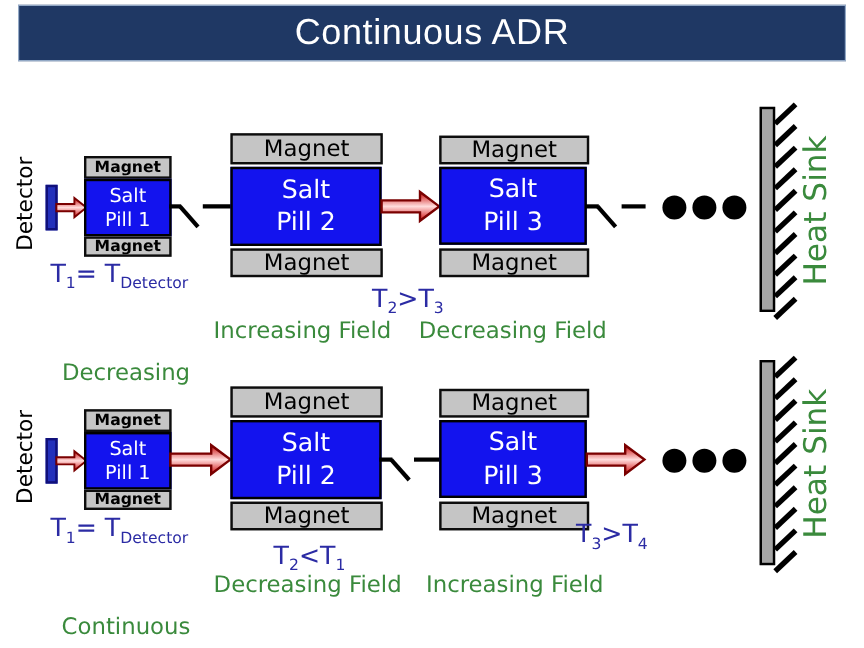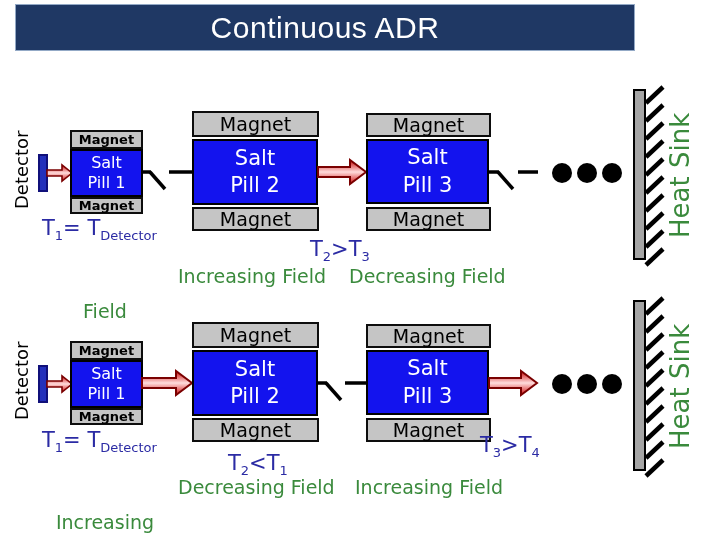--- a/index.html
+++ b/index.html
@@ -2,21 +2,21 @@
 <html><head>
 <meta charset="utf-8">
 <style>
   html,body { margin:0; padding:0; background:#fff; }
   #slide {
     position:relative; width:720px; height:540px; background:#ffffff;
     font-family:"DejaVu Sans","Liberation Sans",sans-serif; overflow:hidden;
   }
   
   .header {
-    position:absolute; left:15px; top:4px; width:620px; height:47px;
+    position:absolute; left:15px; top:4px; width:690px; height:47px;
     background:#1f3864; border:1px solid #93a9c6; box-sizing:border-box;
     display:flex; align-items:center; justify-content:center;
   }
   .header .title {
     color:#ffffff; font-size:30px; letter-spacing:0.5px;
     font-family:"Liberation Sans","DejaVu Sans",sans-serif;
   }
   .row { position:absolute; left:0; width:720px; height:300px; }
   .abs { position:absolute; box-sizing:border-box; }
   
@@ -134,20 +134,21 @@
         <line x1="1" y1="127" x2="18" y2="111"></line>
           <line x1="1" y1="145" x2="18" y2="129"></line>
         <line x1="1" y1="163" x2="18" y2="147"></line>
           <line x1="1" y1="181" x2="18" y2="165"></line>
       </g>
     </svg>
     <div class="abs hslabel" style="left:658px;top:96px;width:44px;height:158px">Heat Sink</div>
 
     <div class="tlabel" style="left:42px;top:218px"><span>T</span><sub>1</sub><span>= T</span><sub>Detector</sub></div>
     <div class="field twolines" style="left:38px;top:252px;width:134px">
+      <span class="ln">Decreasing</span>
       <span class="ln">Field</span>
     </div>
     <div class="field" style="left:178px;top:265px">Increasing Field</div>
     <div class="tlabel" style="left:310px;top:239px"><span>T</span><sub>2</sub><span>&gt;T</span><sub>3</sub></div>
     <div class="field" style="left:349px;top:265px">Decreasing Field</div>
   </div>
 
   <div class="row" style="top:211px">
     <div class="abs detlabel" style="left:6px;top:122px;width:30px;height:96px">Detector</div>
     <div class="abs detbar" style="left:38px;top:154px;width:10px;height:38px"></div>
@@ -207,21 +208,21 @@
         <line x1="1" y1="127" x2="18" y2="111"></line>
           <line x1="1" y1="145" x2="18" y2="129"></line>
         <line x1="1" y1="163" x2="18" y2="147"></line>
           <line x1="1" y1="181" x2="18" y2="165"></line>
       </g>
     </svg>
     <div class="abs hslabel" style="left:658px;top:96px;width:44px;height:158px">Heat Sink</div>
 
     <div class="tlabel" style="left:42px;top:219px"><span>T</span><sub>1</sub><span>= T</span><sub>Detector</sub></div>
     <div class="field twolines" style="left:38px;top:252px;width:134px">
-      <span class="ln">Increasing</span>
+      <span class="ln">Continuous</span>
       
     </div>
     <div class="tlabel" style="left:228px;top:242px"><span>T</span><sub>2</sub><span>&lt;T</span><sub>1</sub></div>
     <div class="field" style="left:178px;top:265px">Decreasing Field</div>
     <div class="tlabel" style="left:480px;top:224px"><span>T</span><sub>3</sub><span>&gt;T</span><sub>4</sub></div>
     <div class="field" style="left:355px;top:265px">Increasing Field</div>
   </div>
 
 </div>
 

